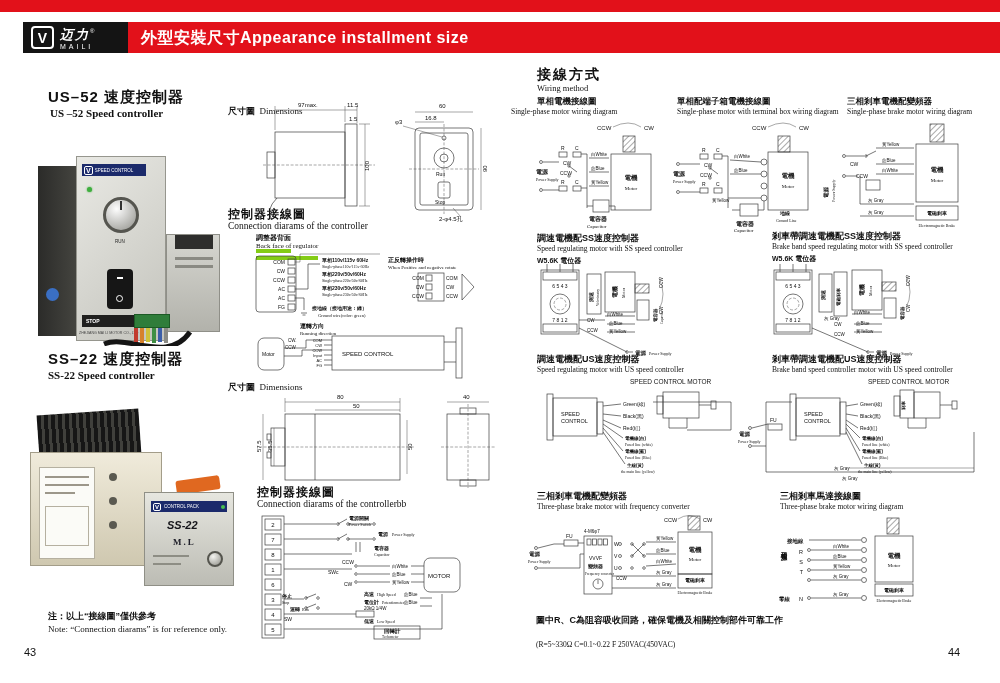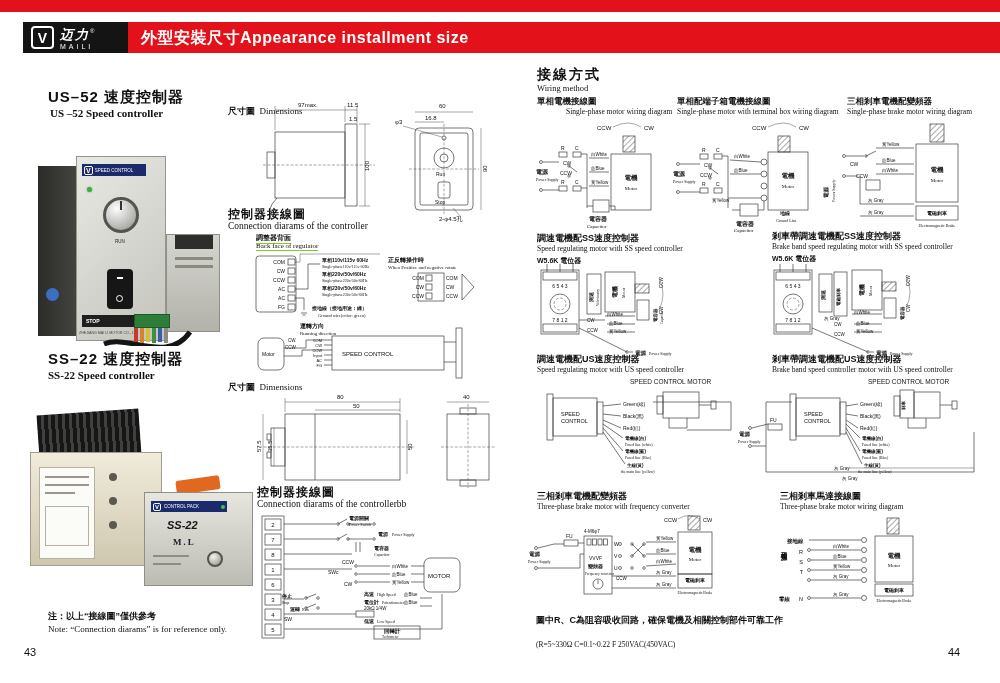--- a/index.html
+++ b/index.html
@@ -20,21 +20,21 @@
   .f11sb{font:bold 11px var(--serif);}
   .f11{font:11px var(--sans);}
   .f95s{font:9.5px var(--serif);}
   .f9b{font:bold 9px var(--sans);}
   .f9s{font:9px var(--serif);}
   .f85b{font:bold 8.5px var(--sans);}
   .f85s{font:8.5px var(--serif);}
   .f75s{font:7.5px var(--serif);}
   .f7b{font:bold 7px var(--sans);}
   .f7s{font:7px var(--serif);}
-  .und{border-bottom:1px solid #84cc16;padding-bottom:0;}
+  .und{border-bottom:4px solid #84cc16;padding-bottom:6px;}
   
   .topbar{position:absolute;left:0;top:0;width:1000px;height:12px;background:var(--red);}
   .banner{position:absolute;left:23px;top:22px;right:0;height:31px;background:var(--red);}
   .logobox{position:absolute;left:0;top:0;width:105px;height:31px;background:var(--ink);display:flex;align-items:center;}
   .logoV{width:19px;height:19px;border:2px solid #fff;border-radius:4px;margin-left:8px;
          display:flex;align-items:center;justify-content:center;font:bold 14px var(--sans);color:#fff;}
   .logotxt{margin-left:6px;color:#fff;}
   .logotxt .cn{font:bold italic 13px var(--sans);letter-spacing:2px;}
   .logotxt .reg{font:6px var(--sans);vertical-align:super;}
   .logotxt .en{font:7px var(--sans);letter-spacing:3px;display:block;margin-top:-1px;}
@@ -250,21 +250,21 @@
         <div style="left:5px;top:8px;width:44px;height:2px;background:#9c978a"></div>
         <div style="left:5px;top:16px;width:44px;height:2px;background:#9c978a"></div>
         <div style="left:5px;top:24px;width:30px;height:2px;background:#9c978a"></div>
         <div style="left:5px;top:38px;width:44px;height:40px;border:1px solid #b5b0a0"></div>
       </div>
       <div style="left:78px;top:20px;width:8px;height:8px;border-radius:50%;background:#5a5950"></div>
       <div style="left:78px;top:44px;width:8px;height:8px;border-radius:50%;background:#5a5950"></div>
       <div style="left:78px;top:68px;width:8px;height:8px;border-radius:50%;background:#5a5950"></div>
     </div>
     <div style="left:148px;top:82px;width:44px;height:14px;background:#e06820;border-radius:3px;transform:rotate(-8deg);"></div>
-    <div style="left:116px;top:96px;width:109px;height:94px;background:linear-gradient(#e6e6df,#bcbcb4);border:1px solid #8f8f86;">
+    <div style="left:116px;top:96px;width:90px;height:94px;background:linear-gradient(#e6e6df,#bcbcb4);border:1px solid #8f8f86;">
       <div style="left:6px;top:8px;width:76px;height:11px;background:#1b2a6b;color:#fff;display:flex;align-items:center;gap:3px;padding:0 2px;">
         <span style="position:static;font:bold 6px var(--sans);border:1px solid #fff;border-radius:2px;padding:0 1px;">V</span>
         <span style="position:static;font:4.5px var(--sans);">CONTROL PACK</span>
         <span style="position:static;width:4px;height:4px;border-radius:50%;background:#46c050;margin-left:auto;"></span>
       </div>
       <div style="left:22px;top:26px;font:bold italic 11px var(--sans);color:#15151a;">SS-22</div>
       <div style="left:28px;top:44px;font:bold 9px var(--serif);color:#20202a;letter-spacing:2px;">M.L</div>
       <div style="left:62px;top:58px;width:16px;height:16px;border-radius:50%;background:radial-gradient(circle at 35% 30%,#f4f4f0,#8e8e86);border:2px solid #55554e;"></div>
       <div style="left:8px;top:62px;width:36px;height:2px;background:#8d8d84"></div>
       <div style="left:8px;top:70px;width:28px;height:2px;background:#8d8d84"></div>
@@ -400,21 +400,21 @@
 
   <div class="L f9b" style="left:48px;top:610px">注：以上“接線圖”僅供參考</div>
   <div class="L f9s" style="left:48px;top:624px">Note: “Connection diarams”  is for reference only.</div>
   <div class="L f11" style="left:24px;top:646px">43</div>
   <div class="L f11" style="left:948px;top:646px">44</div>
 
   <div class="L f14b" style="left:537px;top:66px">接線方式</div>
   <div class="L f85s" style="left:537px;top:83px">Wiring method</div>
 
   <div class="L f85b" style="left:537px;top:96px">單相電機接線圖</div>
-  <div class="L f75s" style="left:566px;top:107px">Single-phase motor wiring diagram</div>
+  <div class="L f75s" style="left:511px;top:107px">Single-phase motor wiring diagram</div>
   <div class="L f85b" style="left:677px;top:96px">單相配端子箱電機接線圖</div>
   <div class="L f75s" style="left:677px;top:107px">Single-phase motor with terminal box wiring diagram</div>
   <div class="L f85b" style="left:847px;top:96px">三相剎車電機配變頻器</div>
   <div class="L f75s" style="left:847px;top:107px">Single-phase brake motor wiring diagram</div>
 
   <svg class="diag" style="left:535px;top:116px" width="137" height="114" viewBox="0 0 137 114">
     <g>
       <path d="M78 11 Q94 3 106 11" class="dim"></path>
       <rect x="88" y="20" width="12" height="16" class="ht"></rect>
       <rect x="76" y="38" width="40" height="56"></rect>

